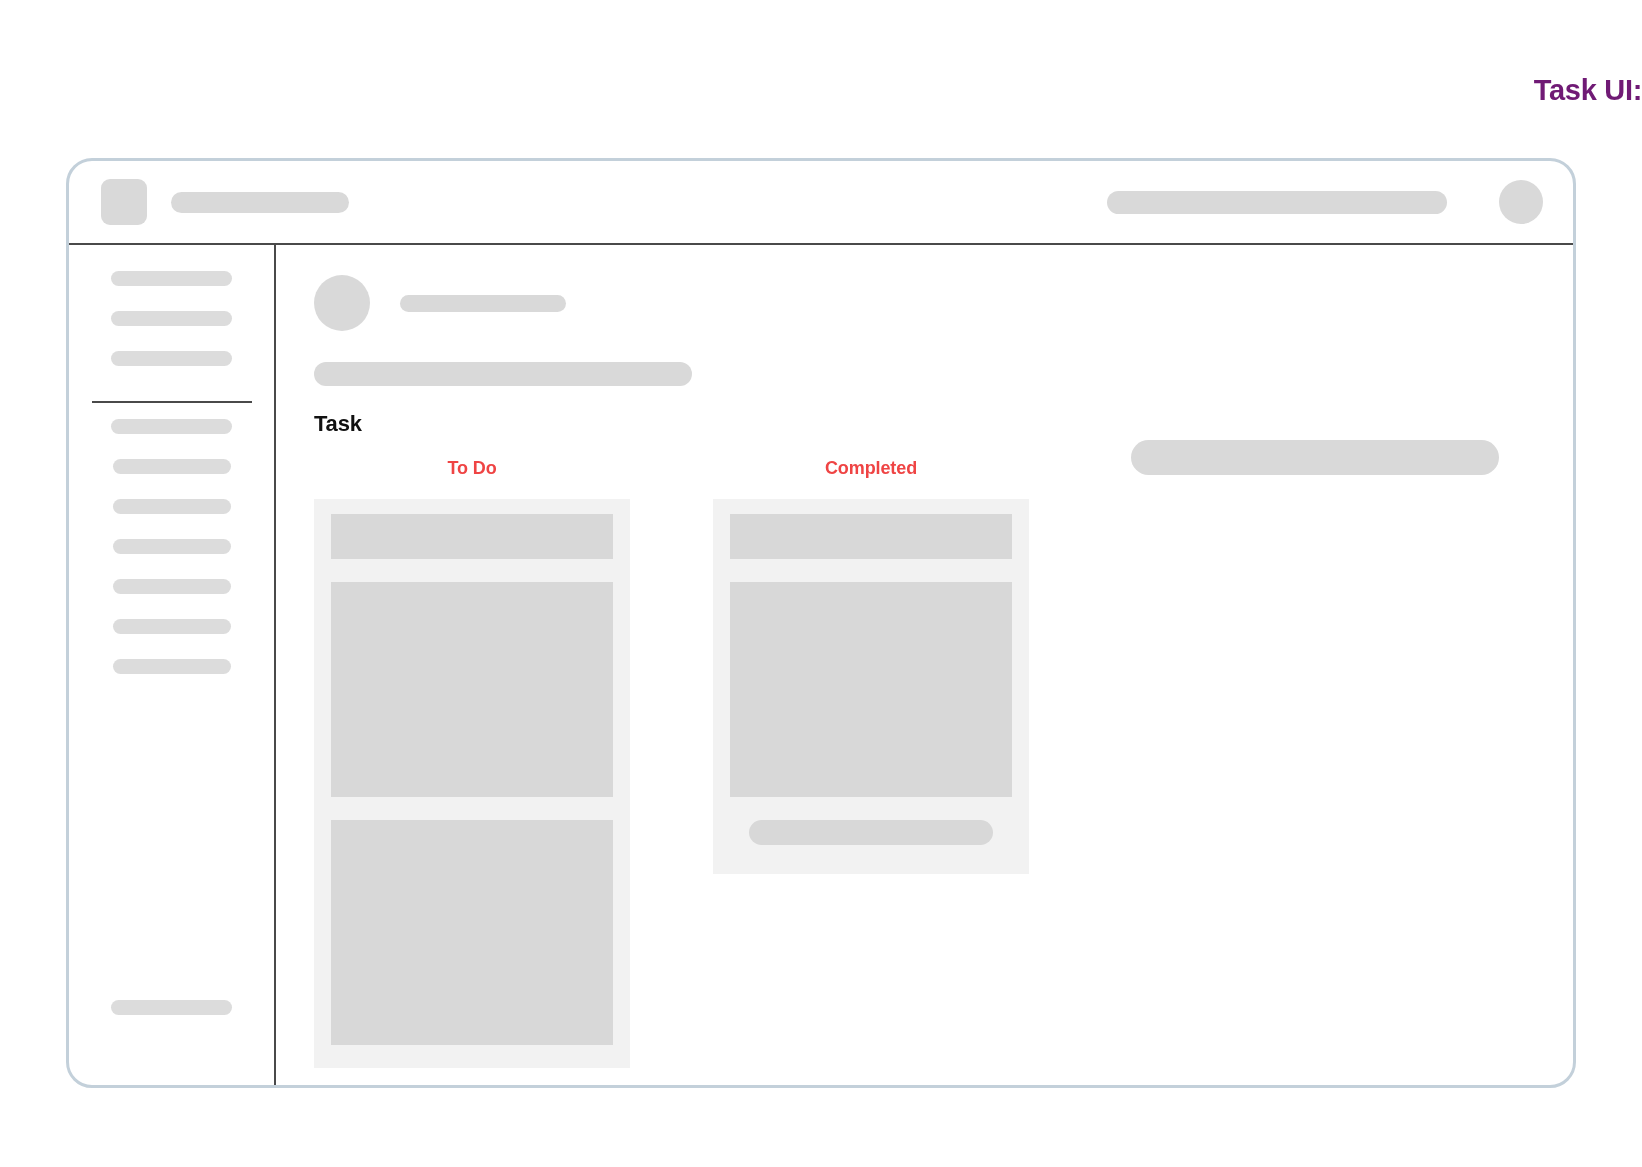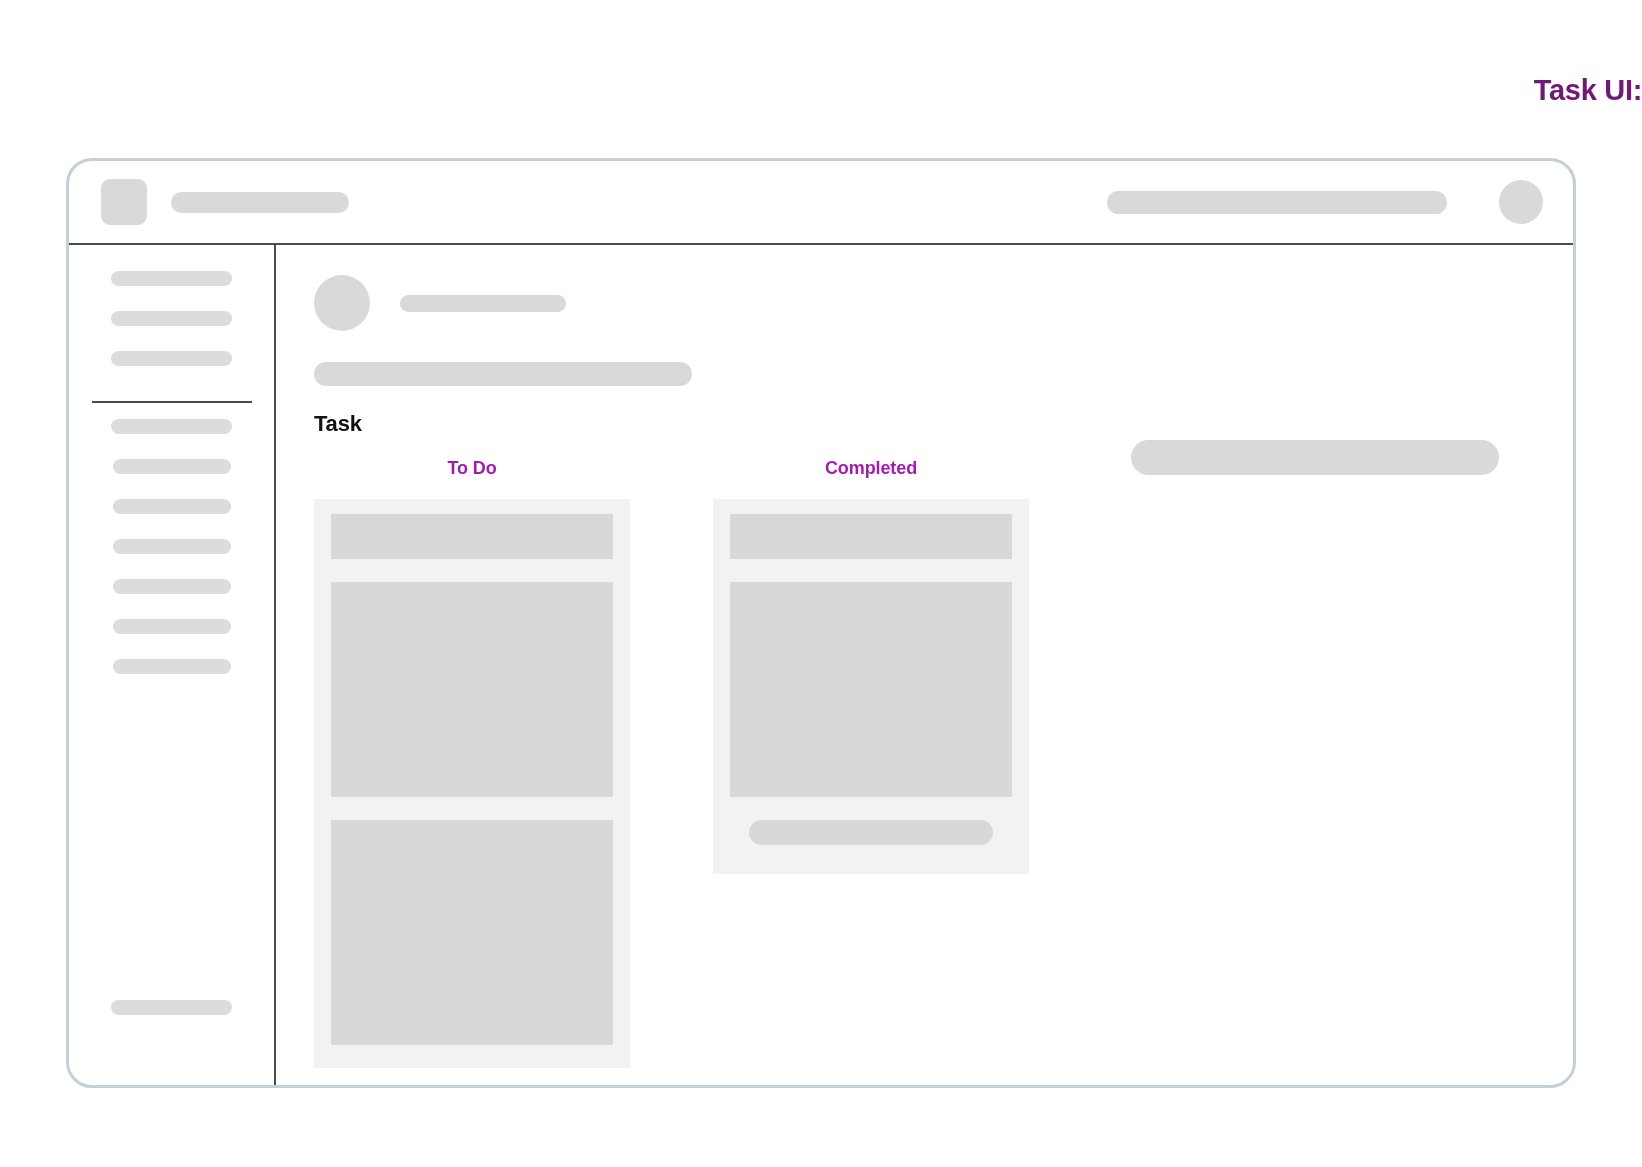--- a/index.html
+++ b/index.html
@@ -192,21 +192,21 @@
   .board-column {
     width: 316px;
     flex: 0 0 316px;
     display: flex;
     flex-direction: column;
   }
   .column-title {
     text-align: center;
     font-size: 18px;
     font-weight: bold;
-    color: #a21caf;
+    color: #ef4444;
     letter-spacing: -0.1px;
     line-height: 1;
     margin-bottom: 22px;
   }
   .column-body {
     background: #f2f2f2;
     padding: 15px 17px 0 17px;
     box-sizing: border-box;
   }
   .card-block {

